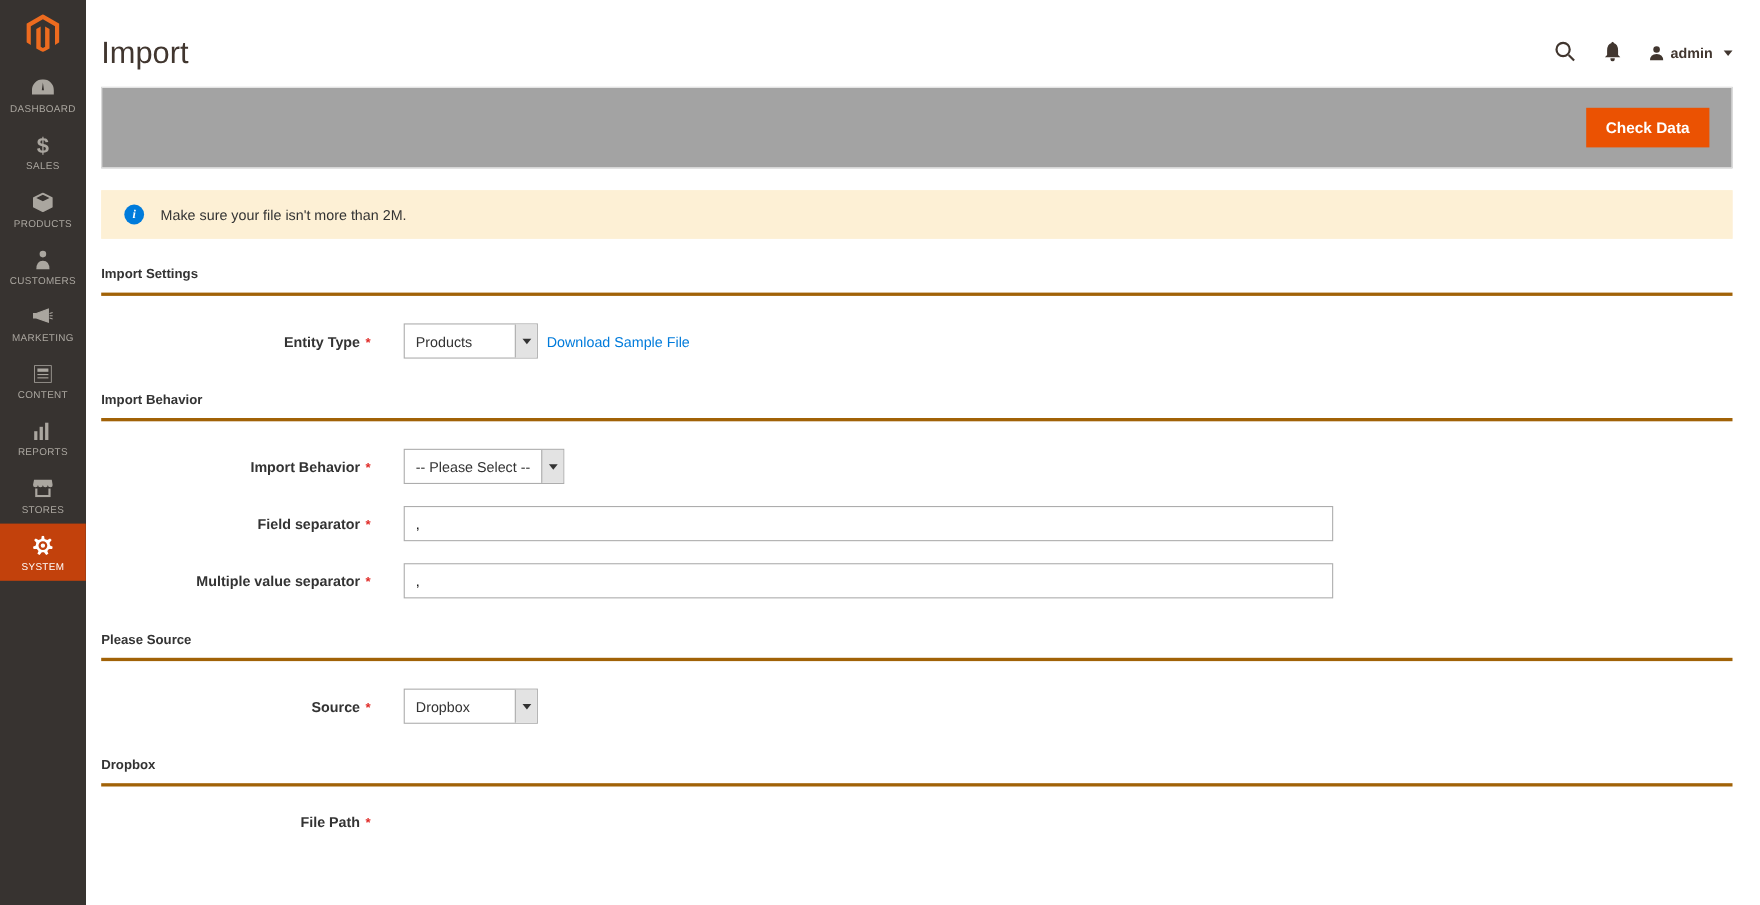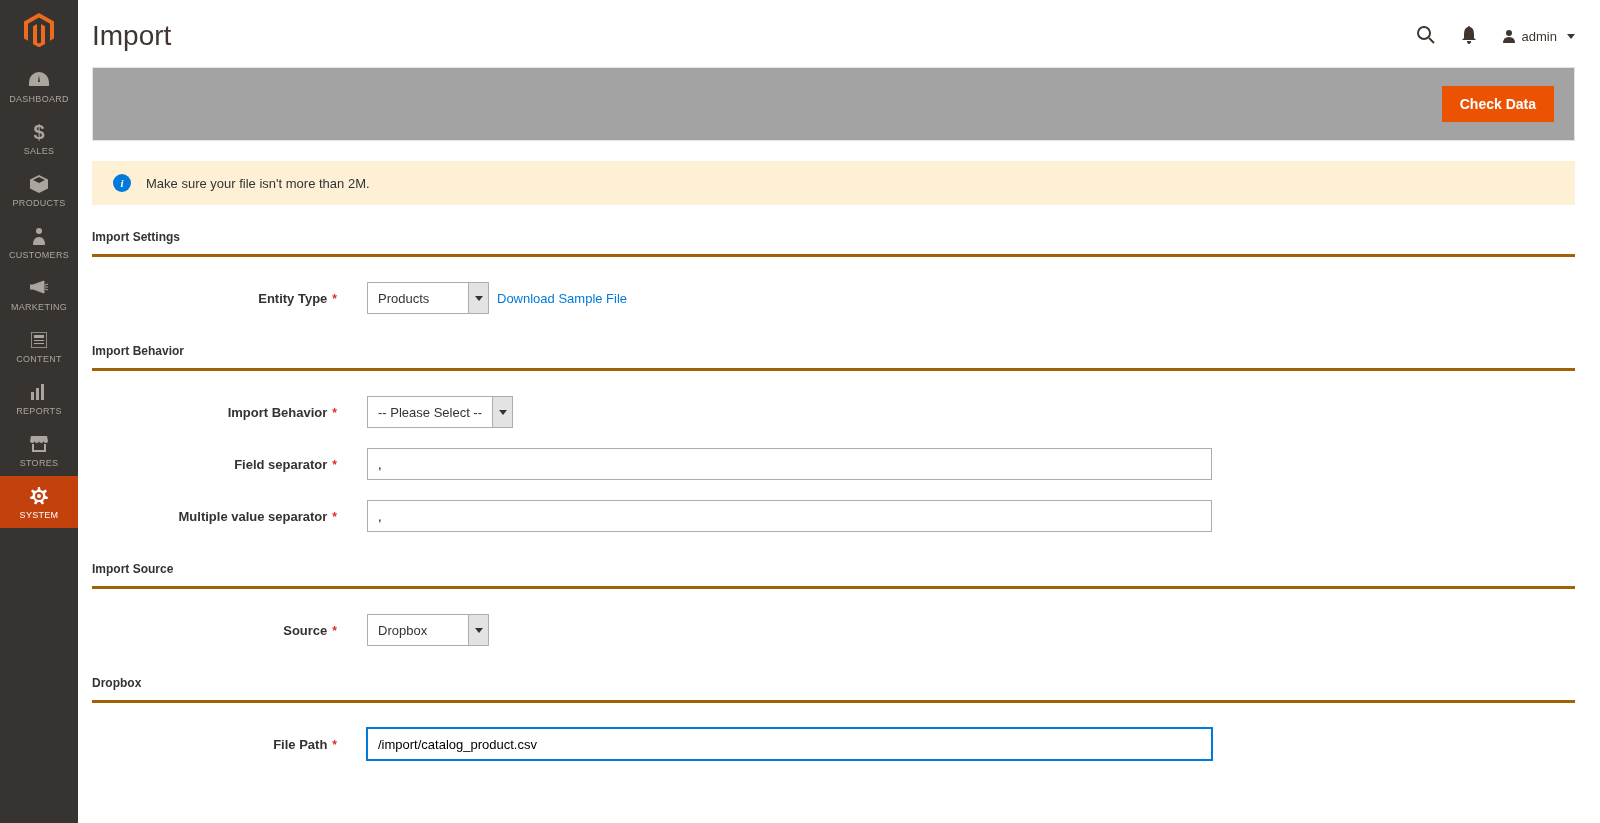--- a/index.html
+++ b/index.html
@@ -25,26 +25,26 @@
     .sidebar-label {
       font-size: 9px; text-transform: uppercase; color: #aaa69f;
       letter-spacing: 0.3px;
     }
     .sidebar-item.active .sidebar-label { color: #fff; }
     
     .main { margin-left: 67px; padding: 0; }
     
     .page-header {
       display: flex; justify-content: space-between; align-items: center;
-      padding: 20px 25px 15px;
+      padding: 32px 25px 15px;
     }
     .page-title { font-size: 28px; font-weight: 400; color: #41362f; }
     .header-actions { display: flex; align-items: center; gap: 25px; }
     .header-icon { cursor: pointer; }
-    .user-actions { display: flex; align-items: center; gap: 6px; cursor: pointer; }
+    .user-actions { display: flex; align-items: center; gap: 6px; cursor: pointer; font-weight: bold; }
     .user-label { font-size: 13px; color: #41362f; }
     
     .action-bar {
       background: #a3a3a3; border: 1px solid #e3e3e3;
       margin: 0 25px; padding: 18px 20px; display: flex; justify-content: flex-end;
     }
     .btn-primary {
       background: #eb5202; color: #fff; border: none;
       padding: 10px 18px; font-size: 14px; font-weight: 600;
       cursor: pointer; border-radius: 0;
@@ -280,40 +280,37 @@
         <div class="form-label">
           <span>Multiple value separator</span><span class="required-mark">*</span>
         </div>
         <div class="form-control">
           <input type="text" class="text-input" value="," style="">
         </div>
       </div>
     </div>
 
     <div class="section">
-      <h2 class="section-title">Import Source</h2>
+      <h2 class="section-title">Please Source</h2>
       <div class="form-row">
         <div class="form-label">
           <span>Source</span><span class="required-mark">*</span>
         </div>
         <div class="form-control">
           <div class="select-wrapper">
             <div class="select-value">Dropbox</div>
             <div class="select-arrow"></div>
           </div>
         </div>
       </div>
     </div>
 
     <div class="section">
       <h2 class="section-title">Dropbox</h2>
       <div class="form-row">
         <div class="form-label">
           <span>File Path</span><span class="required-mark">*</span>
         </div>
-        <div class="form-control">
-          <input type="text" class="text-input focused" value="/import/catalog_product.csv" style="">
-        </div>
       </div>
     </div>
 
   </div>
 </div>
 
 </body></html>

